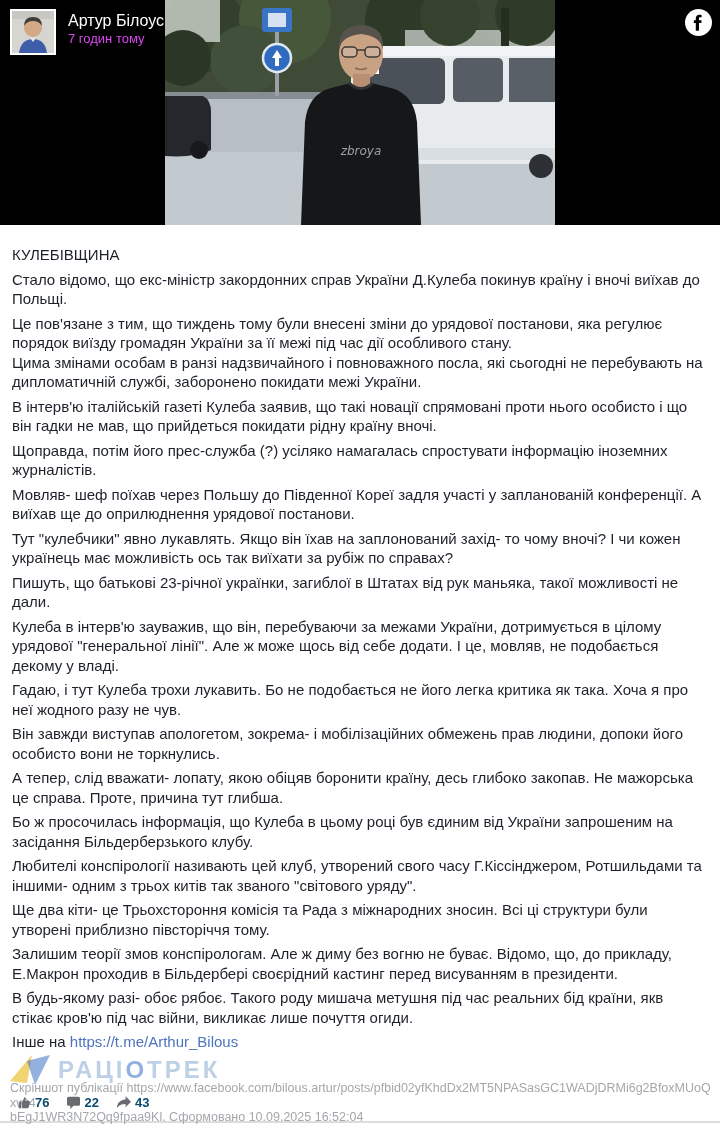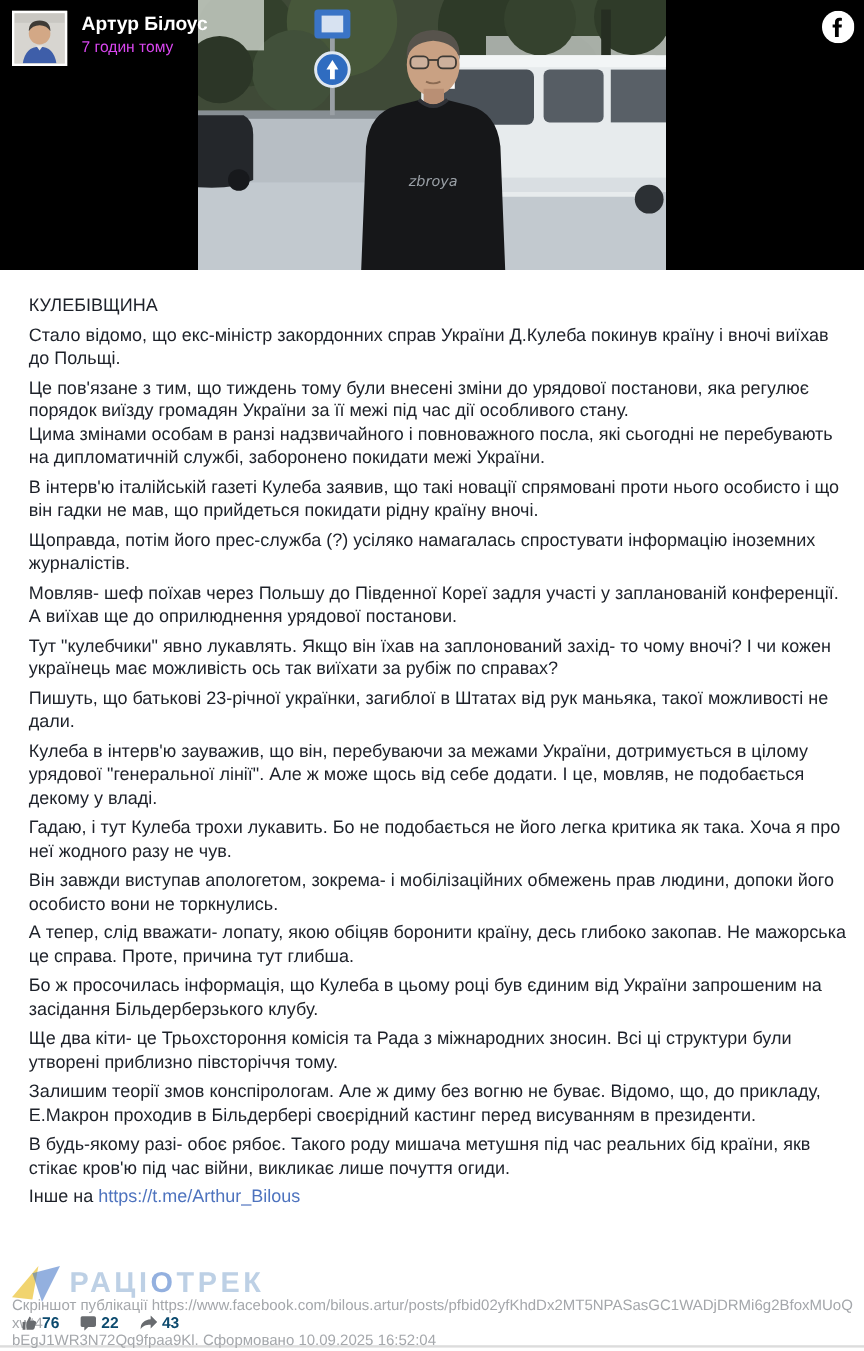--- a/index.html
+++ b/index.html
@@ -8,26 +8,26 @@
     background:#fff; font-family:"Liberation Sans","DejaVu Sans",sans-serif;
     color:#1d2129; margin:0 auto;
   }
   
   .media{position:relative; width:720px; height:225px; background:#000;}
   .media .photo{position:absolute; left:165px; top:0; width:390px; height:225px;}
   .author-block{position:absolute; left:10px; top:9px; display:flex; align-items:flex-start; z-index:3;}
   .avatar{width:42px; height:42px; border:2px solid #fff; background:#d7d5d0; overflow:hidden; flex:0 0 auto;}
   .avatar svg{display:block;}
   .author-meta{margin-left:12px; padding-top:2px;}
-  .author-name{color:#fff; font-size:16px; font-weight:bold; line-height:19px;}
+  .author-name{color:#fff; font-size:16px; font-weight:normal; line-height:19px;}
   .post-time{color:#d946ef; font-size:13px; line-height:17px;}
   .fb-logo{position:absolute; right:8px; top:9px; width:27px; height:27px; z-index:3;}
   
   .post-body{padding:20px 14px 0 12px; font-size:15px; line-height:19.5px; color:#1d2129;}
-  .post-body p{margin:0 0 5px 12px; white-space:pre-line;}
+  .post-body p{margin:0 0 5px 0; white-space:pre-line;}
   .more-line{margin:0; font-size:15px; line-height:19.5px;}
   .more-link{color:#4e73be; text-decoration:none;}
   
   .watermark{position:absolute; left:6px; top:1048px; display:flex; align-items:center; pointer-events:none; z-index:2;}
   .watermark-text{
     font-size:24px; font-weight:bold; letter-spacing:3px; line-height:44px;
     color:rgba(171,195,222,0.78); margin-left:6px; font-family:"Liberation Sans","DejaVu Sans",sans-serif;text-align:right;
   }
   .watermark-text .accent{color:rgba(59,111,196,0.55);}
   
@@ -142,20 +142,21 @@
         <p>В інтерв'ю італійській газеті Кулеба заявив, що такі новації спрямовані проти нього особисто і що він гадки не мав, що прийдеться покидати рідну країну вночі.</p>
         <p>Щоправда, потім його прес-служба (?) усіляко намагалась спростувати інформацію іноземних журналістів.</p>
         <p>Мовляв- шеф поїхав через Польшу до Південної Кореї задля участі у запланованій конференції. А виїхав ще до оприлюднення урядової постанови.</p>
         <p>Тут "кулебчики" явно лукавлять. Якщо він їхав на заплонований захід- то чому вночі? І чи кожен українець має можливість ось так виїхати за рубіж по справах?</p>
         <p>Пишуть, що батькові 23-річної українки, загиблої в Штатах від рук маньяка, такої можливості не дали.</p>
         <p>Кулеба в інтерв'ю зауважив, що він, перебуваючи за межами України, дотримується в цілому урядової "генеральної лінії". Але ж може щось від себе додати. І це, мовляв, не подобається декому у владі.</p>
         <p>Гадаю, і тут Кулеба трохи лукавить. Бо не подобається не його легка критика як така. Хоча я про неї жодного разу не чув.</p>
         <p>Він завжди виступав апологетом, зокрема- і мобілізаційних обмежень прав людини, допоки його особисто вони не торкнулись.</p>
         <p>А тепер, слід вважати- лопату, якою обіцяв боронити країну, десь глибоко закопав. Не мажорська це справа. Проте, причина тут глибша.</p>
         <p>Бо ж просочилась інформація, що Кулеба в цьому році був єдиним від України запрошеним на засідання Більдерберзького клубу.</p>
+        <p>Любителі конспірології називають цей клуб, утворений свого часу Г.Кіссінджером, Ротшильдами та іншими- одним з трьох китів так званого "світового уряду".</p>
         <p>Ще два кіти- це Трьохстороння комісія та Рада з міжнародних зносин. Всі ці структури були утворені приблизно півсторіччя тому.</p>
         <p>Залишим теорії змов конспірологам. Але ж диму без вогню не буває. Відомо, що, до прикладу, Е.Макрон проходив в Більдербері своєрідний кастинг перед висуванням в президенти.</p>
         <p>В будь-якому разі- обоє рябоє. Такого роду мишача метушня під час реальних бід країни, якв стікає кров'ю під час війни, викликає лише почуття огиди.</p>
       </div>
     <p class="more-line"><span>Інше на </span><a class="more-link" href="#">https://t.me/Arthur_Bilous</a></p>
   </div>
 
   <div class="watermark">
     <svg width="46" height="42" viewBox="0 0 46 42">
       <polygon points="4,32 26,6 21,34" fill="#ecc53f" opacity="0.75"></polygon>

